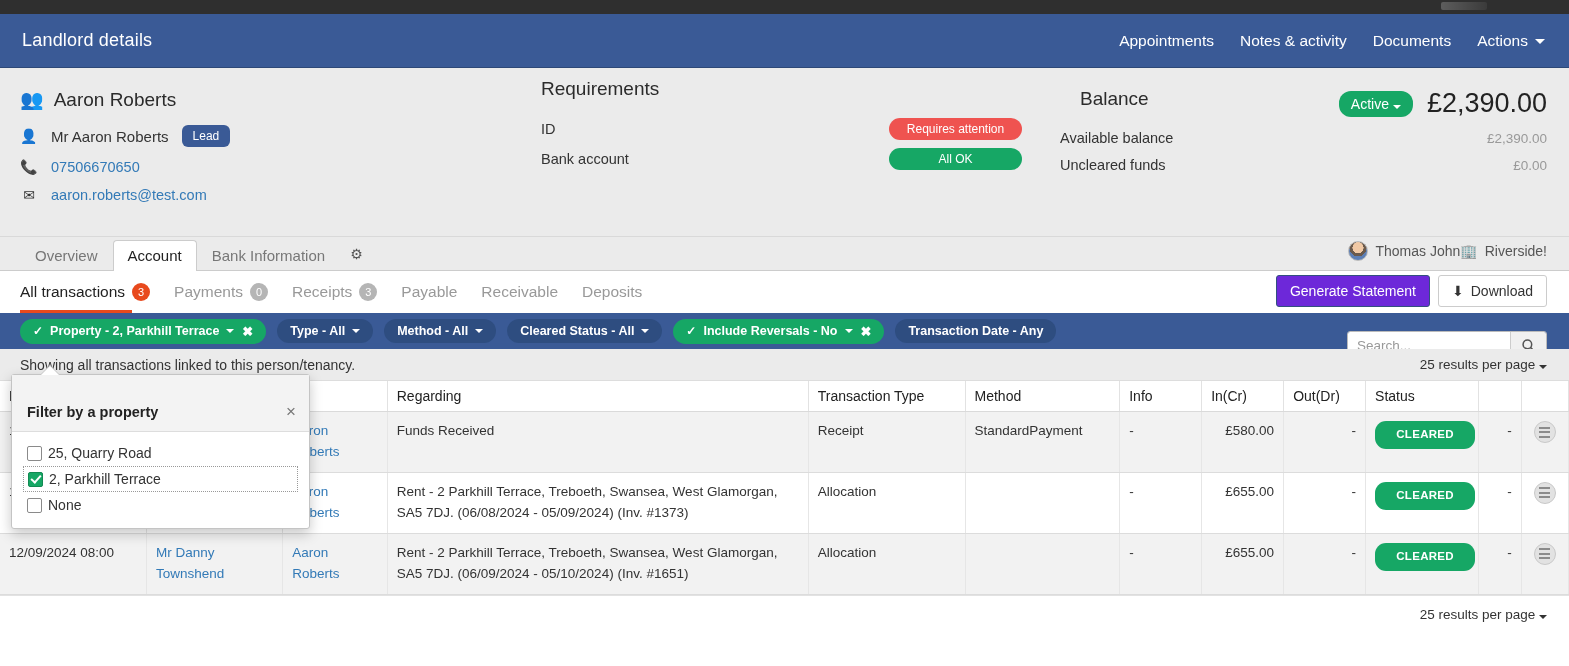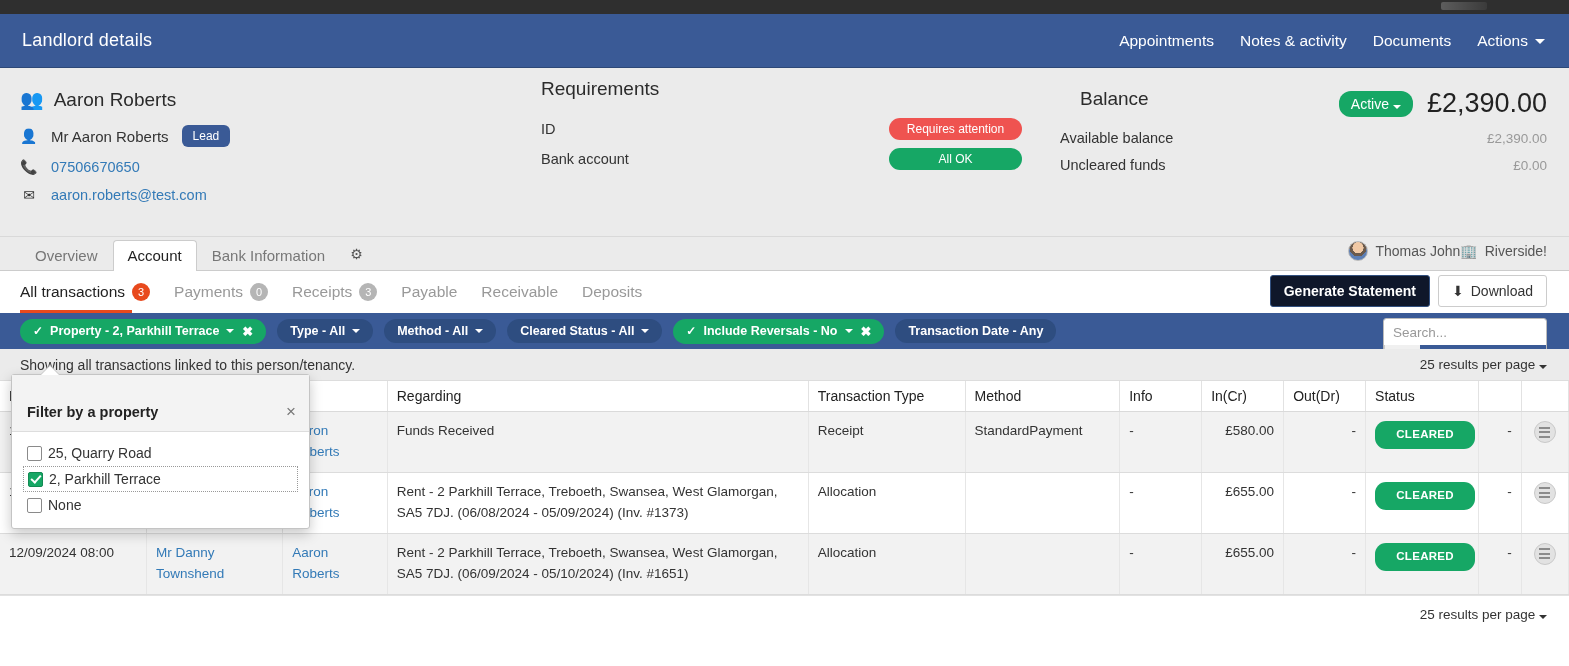--- a/index.html
+++ b/index.html
@@ -137,23 +137,23 @@
   .cnt {
     display:inline-flex; align-items:center; justify-content:center;
     min-width:18px; height:18px; border-radius:9px; padding:0 5px;
     font-size:11px; color:#fff; background:#b5b5b5;
   }
   .cnt.red { background:#e8491d; }
   .txtabs-right {
     position:absolute; right:22px; top:4px; display:flex; gap:8px; align-items:center;
   }
   .btn-primary {
-    background:#0f172a; color:#fff; border:1px solid #32507f;
+    background:#6d28d9; color:#fff; border:1px solid #32507f;
     font-size:14px; padding:7px 13px; border-radius:3px; cursor:pointer;
-    font-weight:700;
+    font-weight:400;
   }
   .btn-default {
     background:#fff; color:#333; border:1px solid #ccc;
     font-size:14px; padding:7px 13px; border-radius:3px; cursor:pointer;
     display:inline-flex; align-items:center; gap:7px;
   }
 
   
   .filterbar {
     position:relative; background:#3a5a96; height:36px;
@@ -167,22 +167,22 @@
   }
   .fpill.on { background:#16a765; }
   .fpill .tick { font-size:12px; }
   .fpill .x { font-size:13px; font-weight:700; margin-left:1px; }
   .caret-s {
     display:inline-block; width:0;height:0;
     border-left:4px solid transparent;border-right:4px solid transparent;
     border-top:4px solid currentColor;
   }
   .searchwrap {
-    position:absolute; right:22px; top:5px; display:flex;
-    border-radius:3px; overflow:hidden; border:1px solid #bbb;flex-direction:column;
+    position:absolute; right:22px; top:18px; display:flex;
+    border-radius:3px; overflow:hidden; border:1px solid #bbb;
   }
   .searchwrap input {
     border:none; outline:none; width:162px; height:26px;
     padding:0 9px; font-size:13.5px; color:#555;
     font-family:"Liberation Sans", sans-serif; background:#fff;
   }
   .searchwrap input::placeholder { color:#999; }
   .searchbtn {
     width:36px; height:26px; background:#f0f0f0; border-left:1px solid #ccc;
     display:flex; align-items:center; justify-content:center; cursor:pointer;

